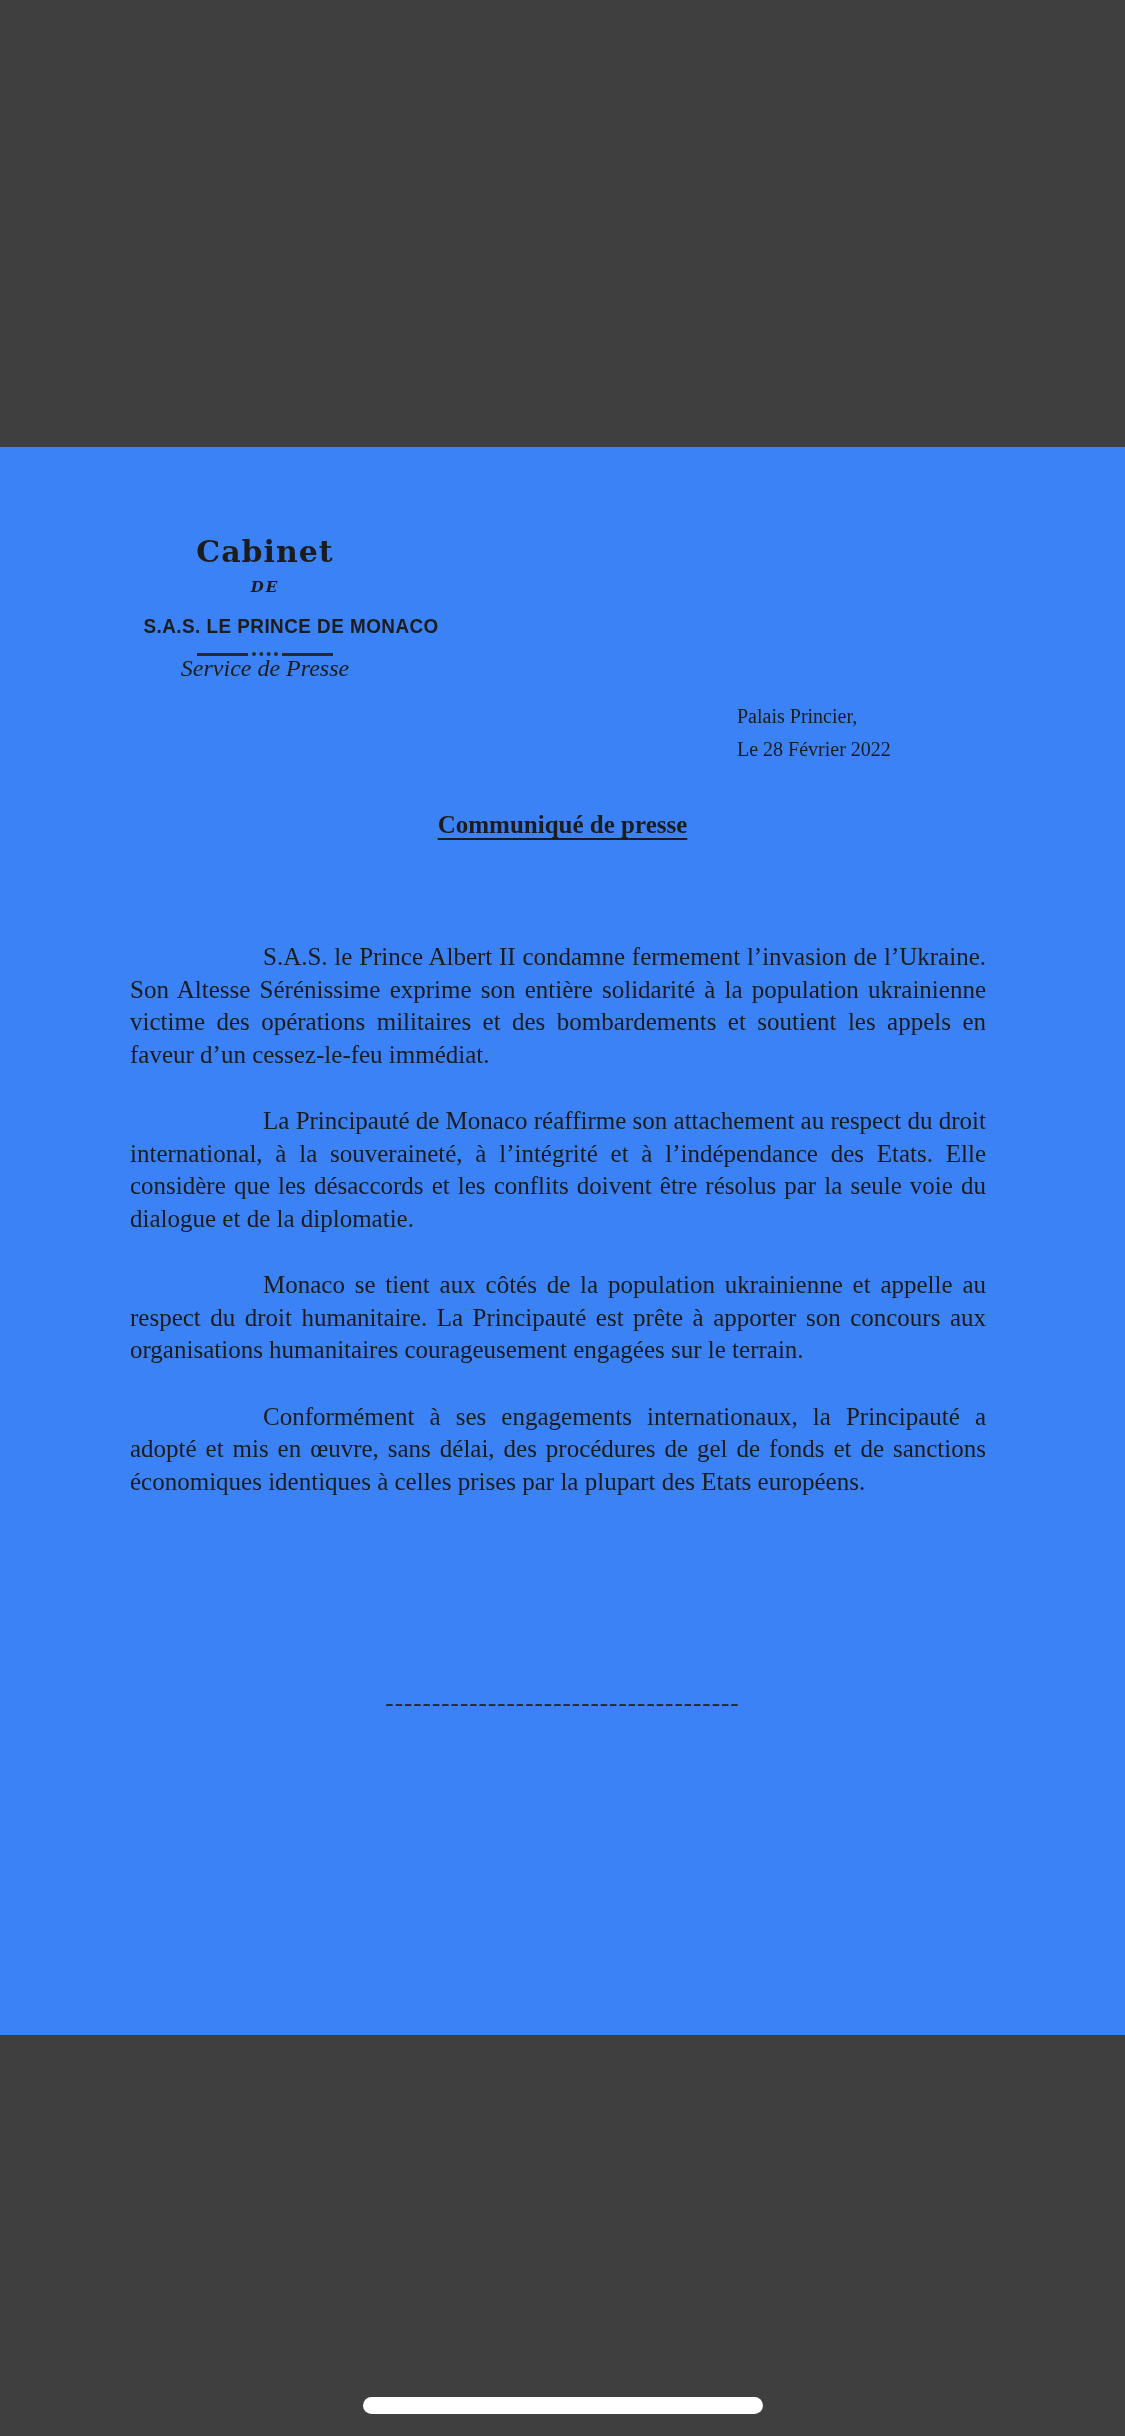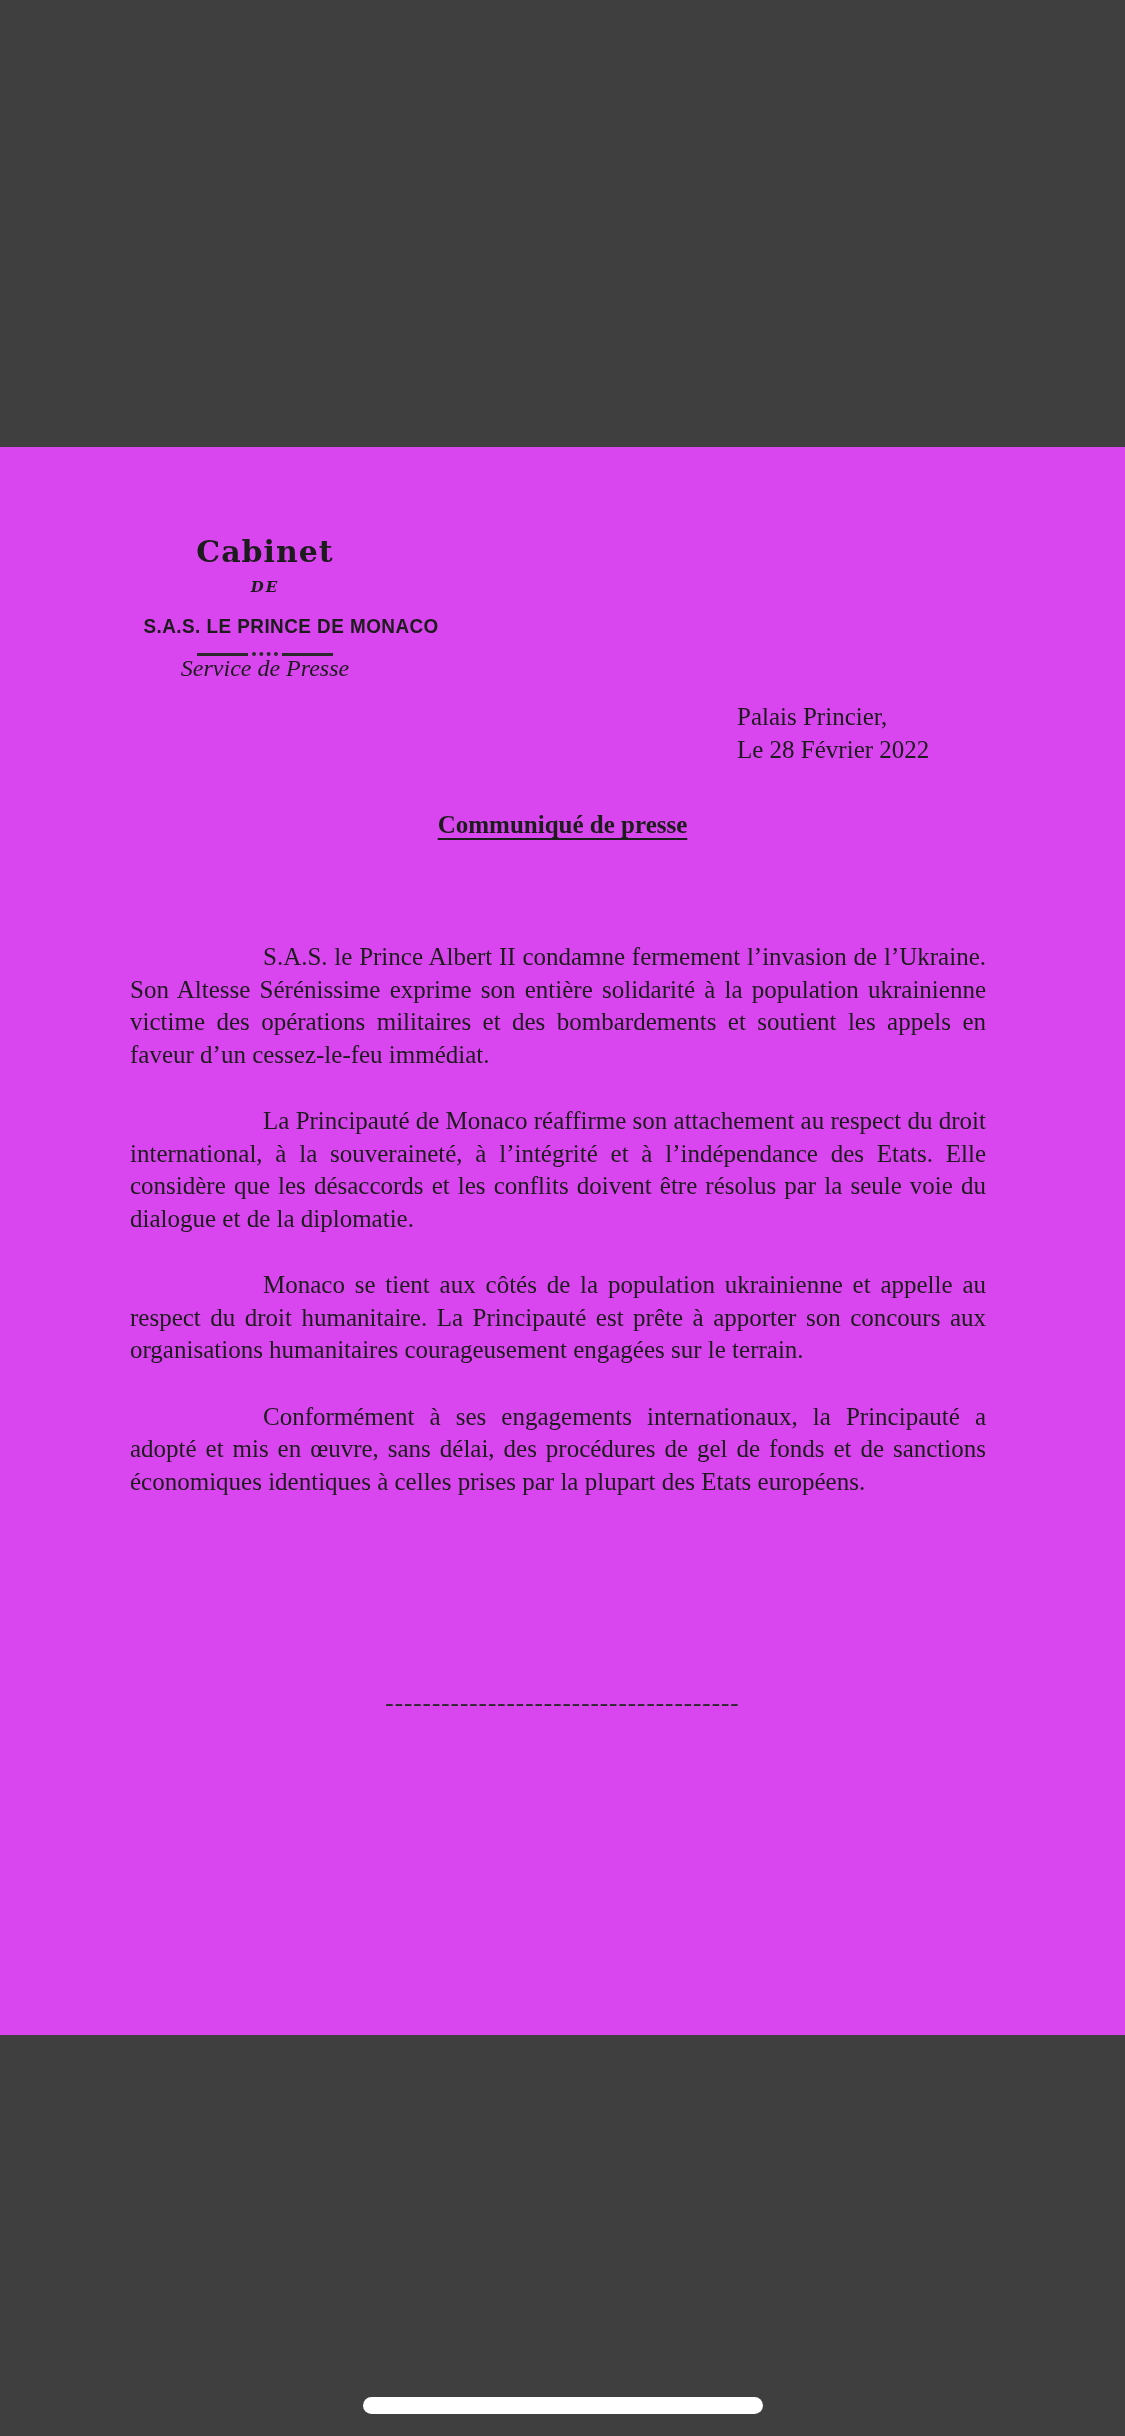--- a/index.html
+++ b/index.html
@@ -35,21 +35,21 @@
     border-radius: 9px;
     background: #FFFFFF;
   }
 
   .page {
     position: absolute;
     top: 447px;
     left: 0;
     width: 1125px;
     height: 1588px;
-    background: #d946ef;
+    background: #3b82f6;
   }
 
   
   .letterhead {
     position: absolute;
     left: 130px;
     top: 90px;
     width: 270px;
     text-align: center;
   }
@@ -104,21 +104,21 @@
     line-height: 24px;
     margin-top: 0;
     white-space: nowrap;
   }
 
   
   .dateline {
     position: absolute;
     left: 737px;
     top: 253px;
-    font-size: 25px;
+    font-size: 20px;
     line-height: 33px;
     white-space: nowrap;
   }
 
   
   .doc-title {
     position: absolute;
     top: 360px;
     left: 0;
     width: 100%;

